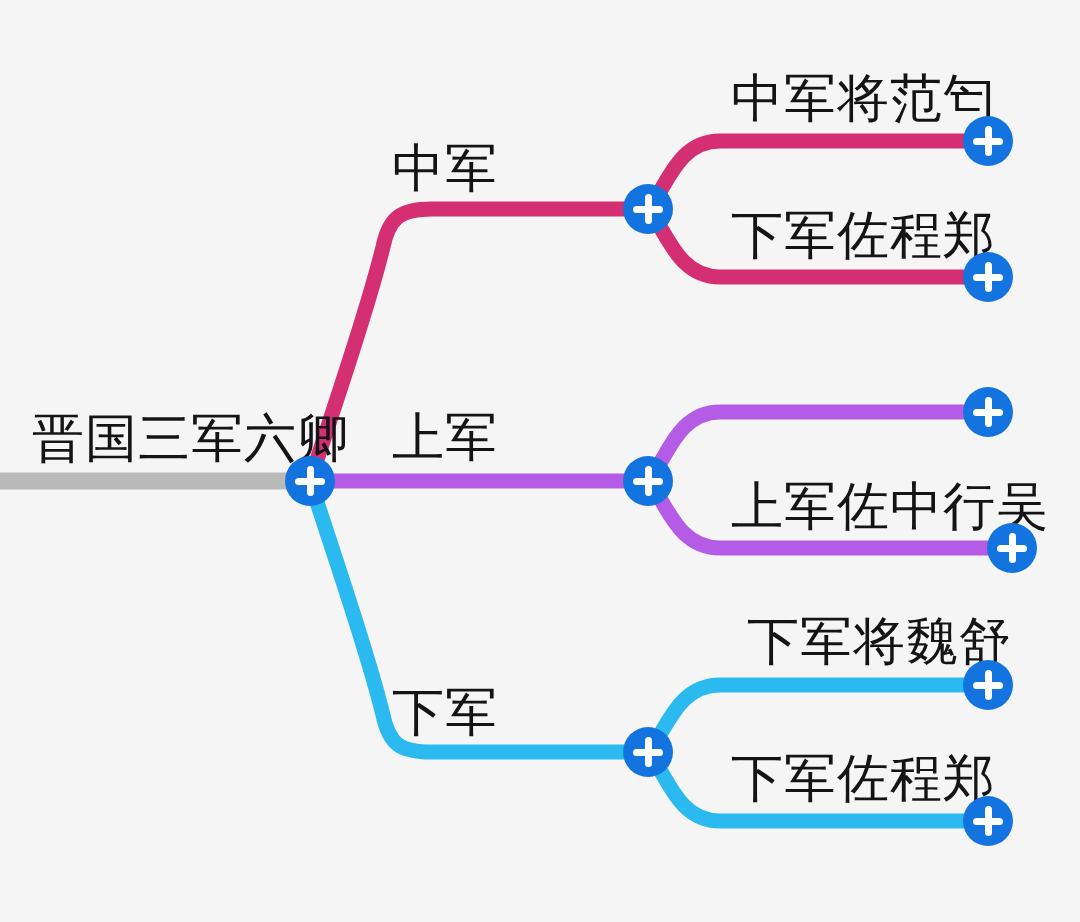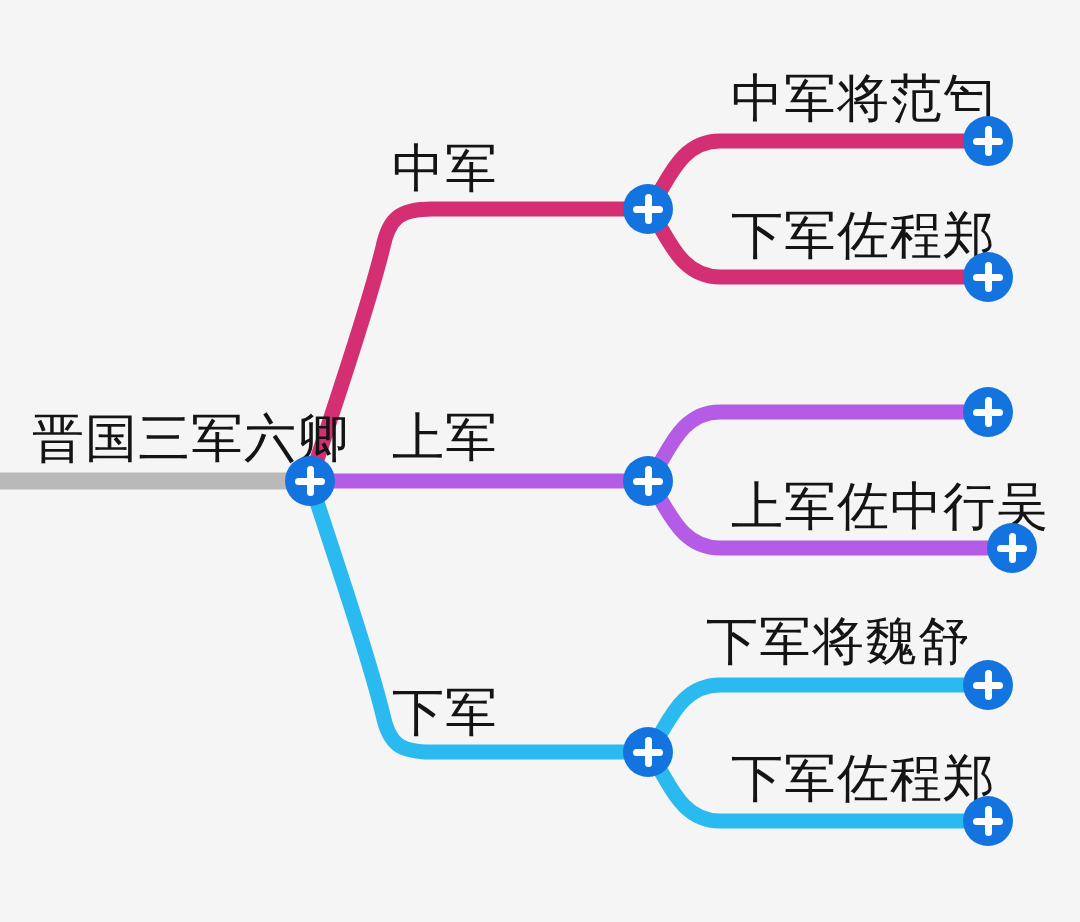--- a/index.html
+++ b/index.html
@@ -77,21 +77,21 @@
   <div class="node-label" style="left:32px; top:416px">晋国三军六卿</div>
 
   <div class="node-label" style="left:392px; top:146px">中军</div>
   <div class="node-label" style="left:731px; top:76px">中军将范匄</div>
   <div class="node-label" style="left:731px; top:213px">下军佐程郑</div>
 
   <div class="node-label" style="left:392px; top:415px">上军</div>
   <div class="node-label" style="left:731px; top:484px">上军佐中行吴</div>
 
   <div class="node-label" style="left:392px; top:690px">下军</div>
-  <div class="node-label" style="left:706px; top:619px">下军将魏舒</div>
+  <div class="node-label" style="left:747px; top:619px">下军将魏舒</div>
   <div class="node-label" style="left:731px; top:756px">下军佐程郑</div>
 
   <button class="plus-btn" style="left: 285px; top: 456px; background-color: rgb(19, 115, 223);">
     <span class="plus-icon"></span>
   </button>
 
   <button class="plus-btn" style="left: 623px; top: 184px; background-color: rgb(19, 115, 223);">
     <span class="plus-icon"></span>
   </button>
   <button class="plus-btn" style="left: 963px; top: 116px; background-color: rgb(19, 115, 223);">

